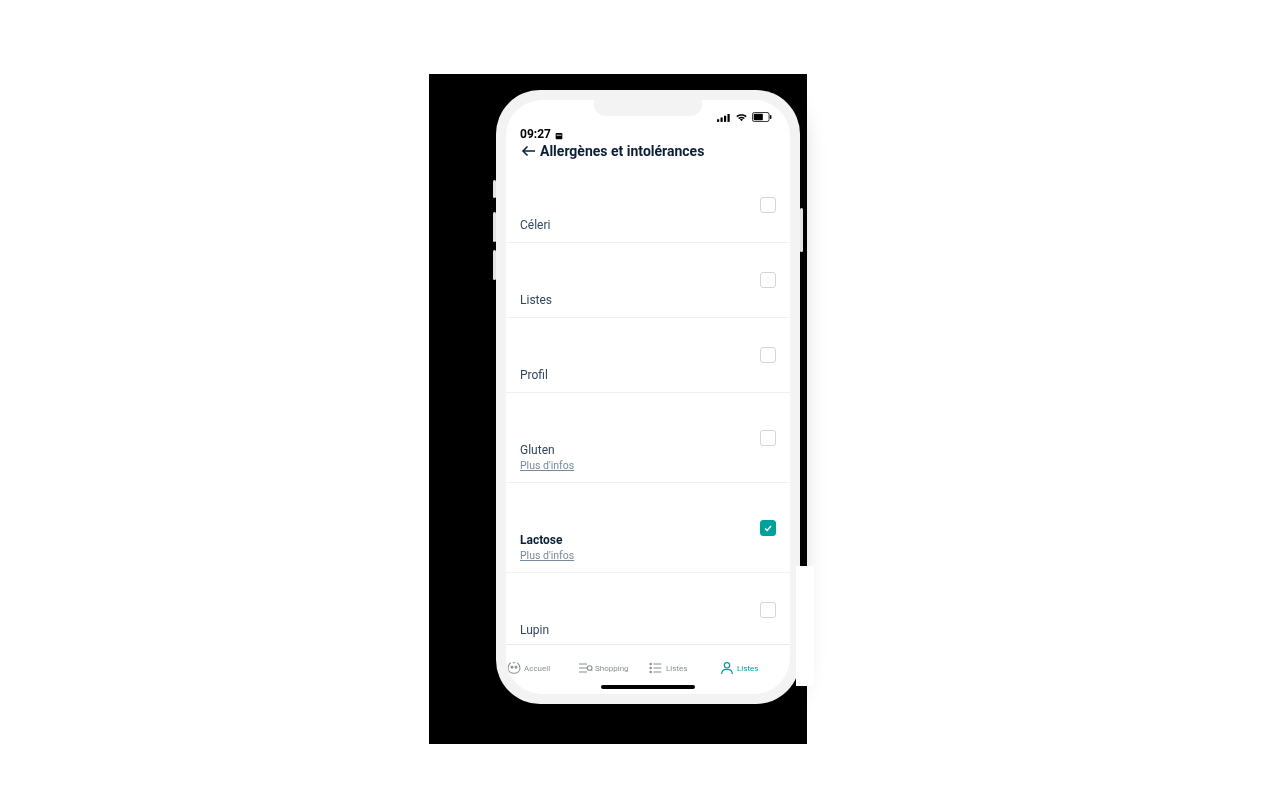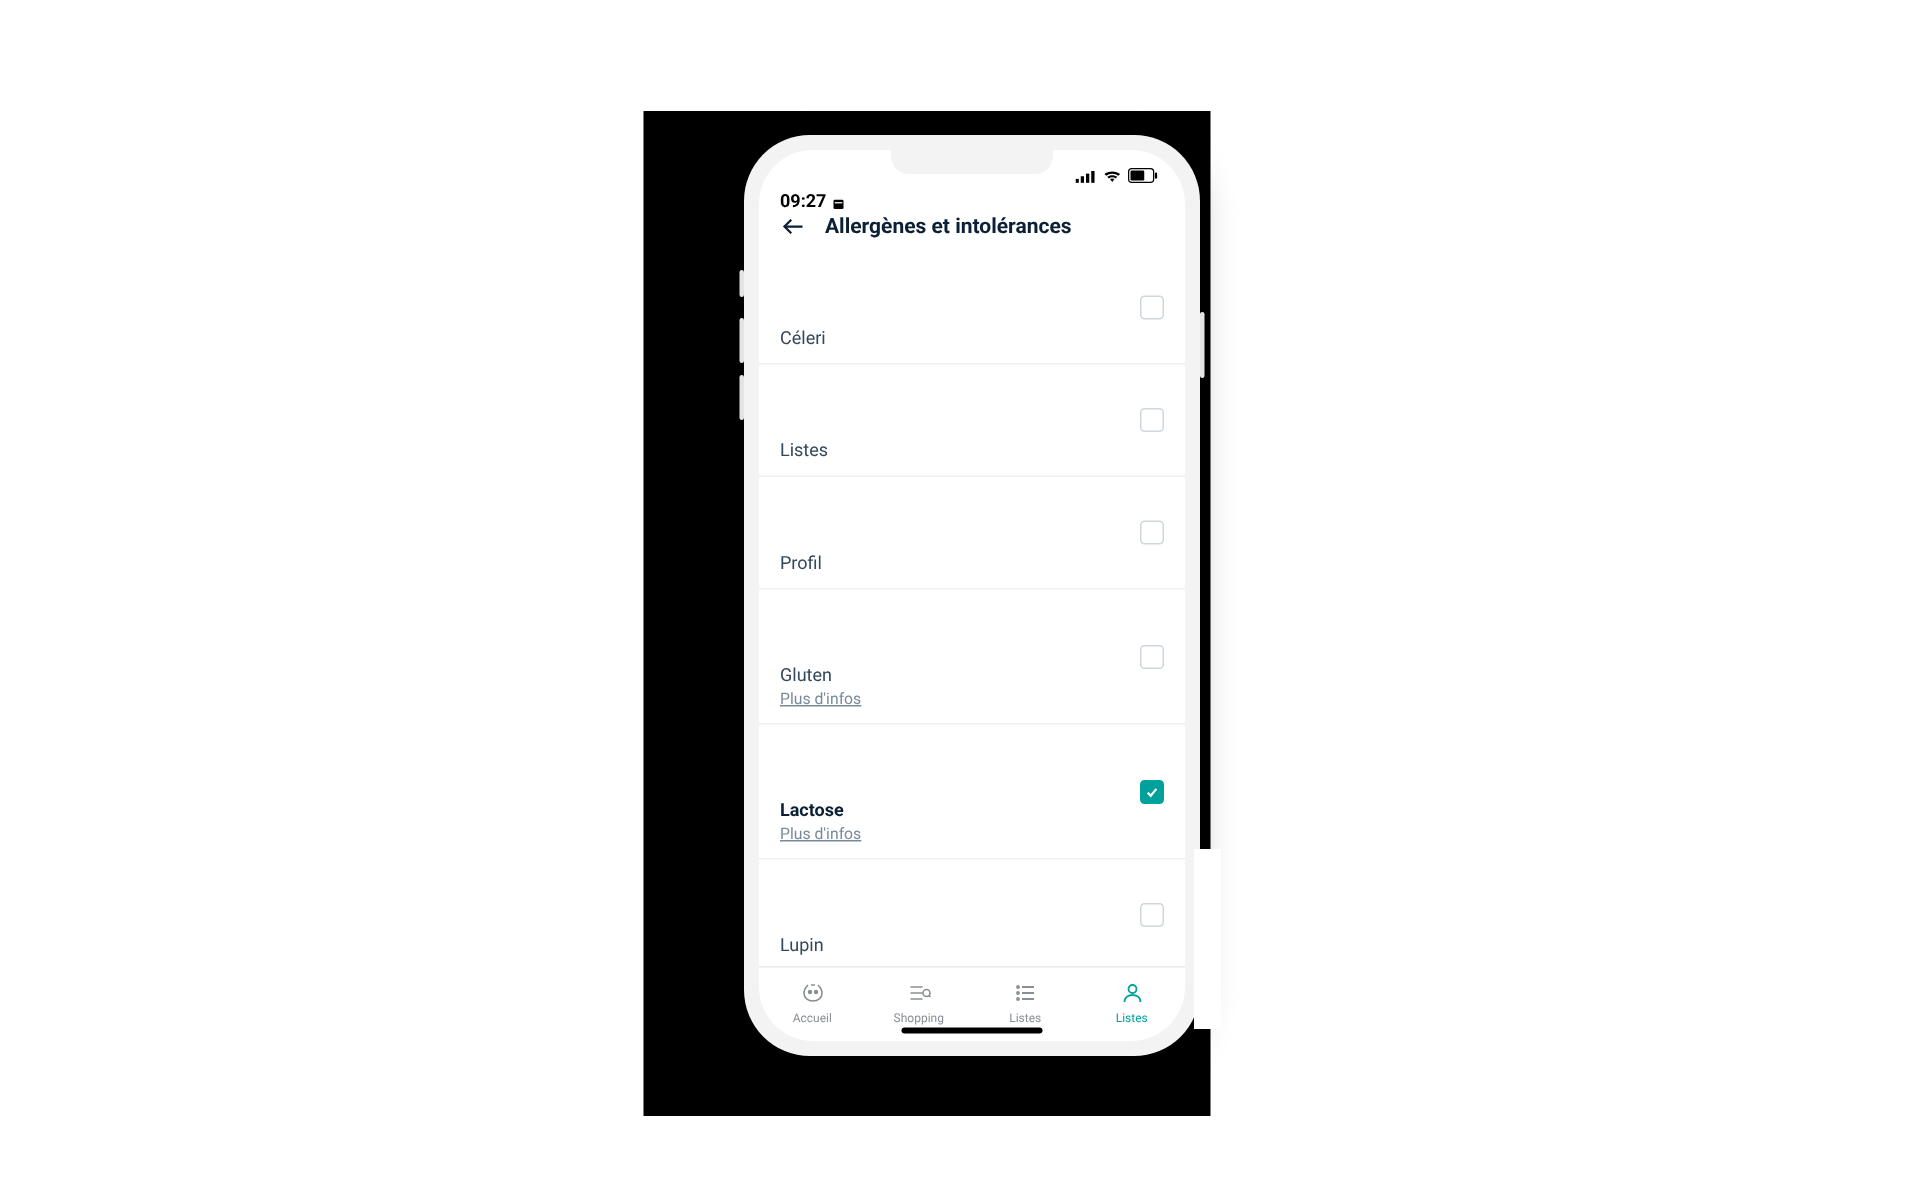--- a/index.html
+++ b/index.html
@@ -62,21 +62,20 @@
       font-size: 12px;
       font-weight: 700;
       color: #000;
     }
     .status-left { display: flex; align-items: flex-end; gap: 3px; margin-top: 33px; }
     .status-right { display: flex; align-items: center; gap: 4px; }
     .header-row {
       display: flex;
       align-items: center;
       padding: 6px 12px 6px 12px;
-      gap: 10px;
     }
     .back-arrow {
       width: 22px;
       height: 22px;
       display: flex;
       align-items: center;
       justify-content: center;
       flex-shrink: 0;
     }
     .header-title {
@@ -149,21 +148,21 @@
       height: 50px;
       border-top: 1px solid #e7e9ec;
       display: flex;
       justify-content: space-around;
       align-items: center;
       padding-bottom: 2px;
     }
     .tab-item {
       flex: 1;
       display: flex;
-      flex-direction: column;
+      flex-direction: row;
       align-items: center;
       gap: 2px;
       color: #8a8f94;
       font-size: 8px;
     }
     .tab-item.active { color: #00a19a; }
     .home-indicator {
       position: absolute;
       bottom: 5px;
       left: 50%;

